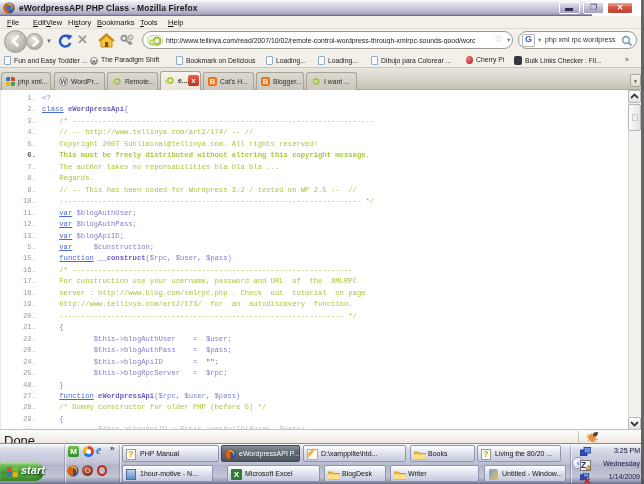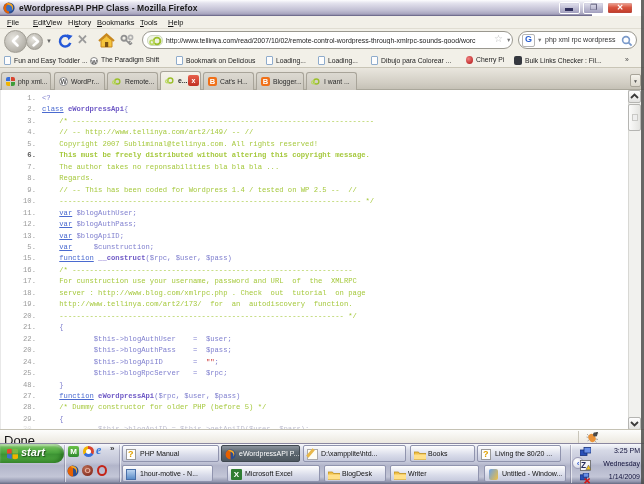--- a/index.html
+++ b/index.html
@@ -44,21 +44,21 @@
 
 #vscroll{left:628px;top:90px;width:13px;height:339px;background:#f1f1ee;border-left:1px solid #d8d8d4}
 .sbtn{left:628px;width:13px;height:13px;background:linear-gradient(#fefefe,#e2e2e0);border:1px solid #b5b5b2;border-radius:2px;color:#3a3a3a;font-size:7px;line-height:11px;text-align:center;font-weight:bold}
 #vthumb{left:628px;top:104px;width:13px;height:27px;background:linear-gradient(90deg,#fbfbfa,#e4e4e1);border:1px solid #b5b5b2;border-radius:2px}
 
 #statusbar{left:0;top:429px;width:644px;height:14px;background:linear-gradient(#fdfdfc,#ece9e0);border-top:1px solid #c5c2b4;font-size:13px;color:#111}
 
 #taskbar{left:0;top:443px;width:644px;height:41px;
  background:linear-gradient(#f8f9fc 0%,#d6d9e6 16%,#c2c5d7 46%,#b2b5ca 54%,#c3c6d7 82%,#9296ae 94%,#666a82 100%);
  border-top:1px solid #8a87a0}
-#startbtn{left:0;top:444px;width:64px;height:19px;border-radius:0 9px 9px 0;
+#startbtn{left:0;top:462px;width:44px;height:19px;border-radius:0 9px 9px 0;
  background:linear-gradient(#7fc963 0%,#4ba53e 45%,#3d9434 55%,#55b044 100%);
  box-shadow:inset -2px -2px 4px rgba(0,60,0,.45),inset 0 2px 2px rgba(255,255,255,.5)}
 #startbtn span{position:absolute;left:21px;top:2px;color:#fff;font-weight:bold;font-style:italic;font-size:11px;text-shadow:1px 1px 1px rgba(0,0,0,.5)}
 .tbtn{height:17px;border:1px solid #9094ae;border-radius:2px;background:linear-gradient(#fefefe,#d9dcea 60%,#c6cadd);
  font-size:7px;color:#111;white-space:nowrap;overflow:hidden}
 .tbtn .lbl{position:absolute;left:17px;top:4px}
 .tbtn.dark{background:linear-gradient(#8b939c,#5f6a73 40%,#4d575f);color:#fff;border-color:#3f4850}
 .qlsep{top:445px;width:1px;height:37px;background:rgba(90,90,120,.35);box-shadow:1px 0 0 rgba(255,255,255,.6)}
 #tray{left:570px;top:444px;width:74px;height:40px}
 .trayicon{left:10px;width:11px;height:11px}
@@ -188,26 +188,26 @@
       </svg>
     <span class="lbl" style="left:17px">I want ...</span>
     </div>
   <div class="abs" style="left:630px;top:6px;width:11px;height:13px;border:1px solid #a8a499;border-radius:2px;background:linear-gradient(#f5f3ec,#ddd9cf);font-size:5px;color:#555;text-align:center;line-height:13px">▼</div>
 </div>
 <div class="abs" id="content">
     <div id="code">
 <div class="ln" style="top:0.0px">1.</div><div class="cl" style="top:0.0px"><span class="vr">&lt;?</span></div>
 <div class="ln" style="top:11.46px">2.</div><div class="cl" style="top:11.46px"><span class="kw">class</span><span class="id"> eWordpressApi</span><span class="vr">{</span></div>
 <div class="ln" style="top:22.92px">3.</div><div class="cl" style="top:22.92px">    <span class="cm">/* ----------------------------------------------------------------------</span></div>
-<div class="ln" style="top:34.38px">4.</div><div class="cl" style="top:34.38px">    <span class="cm">// -- http://www.tellinya.com/art2/149/ -- //</span></div>
+<div class="ln" style="top:34.38px">4.</div><div class="cl" style="top:34.38px">    <span class="cm">// -- http://www.tellinya.com/art2/174/ -- //</span></div>
 <div class="ln" style="top:45.84px">5.</div><div class="cl" style="top:45.84px">    <span class="cm">Copyright 2007 5ubliminal@tellinya.com. All rights reserved!</span></div>
 <div class="ln" style="top:57.3px"><b style="color:#555">6.</b></div><div class="cl" style="top:57.3px">    <b><span class="cm">This must be freely distributed without altering this copyright message.</span></b></div>
 <div class="ln" style="top:68.76px">7.</div><div class="cl" style="top:68.76px">    <span class="cm">The author takes no reponsabilities bla bla bla ...</span></div>
 <div class="ln" style="top:80.22px">8.</div><div class="cl" style="top:80.22px">    <span class="cm">Regards.</span></div>
-<div class="ln" style="top:91.68px">9.</div><div class="cl" style="top:91.68px">    <span class="cm">// -- This has been coded for Wordpress 1.4 / tested on WP 2.5 --  //</span></div>
+<div class="ln" style="top:91.68px">9.</div><div class="cl" style="top:91.68px">    <span class="cm">// -- This has been coded for Wordpress 3.2 / tested on WP 2.5 --  //</span></div>
 <div class="ln" style="top:103.14px">10.</div><div class="cl" style="top:103.14px">    <span class="cm">---------------------------------------------------------------------- */</span></div>
 <div class="ln" style="top:114.6px">11.</div><div class="cl" style="top:114.6px">    <span class="kw">var</span><span class="vr"> $blogAuthUser;</span></div>
 <div class="ln" style="top:126.06px">12.</div><div class="cl" style="top:126.06px">    <span class="kw">var</span><span class="vr"> $blogAuthPass;</span></div>
 <div class="ln" style="top:137.52px">13.</div><div class="cl" style="top:137.52px">    <span class="kw">var</span><span class="vr"> $blogApiID;</span></div>
 <div class="ln" style="top:148.98px">5.</div><div class="cl" style="top:148.98px">    <span class="kw">var</span><span class="vr">     $cunstruction;</span></div>
 <div class="ln" style="top:160.44px">15.</div><div class="cl" style="top:160.44px">    <span class="kw">function</span><span class="id"> __construct</span><span class="vr">($rpc, $user, $pass)</span></div>
 <div class="ln" style="top:171.9px">16.</div><div class="cl" style="top:171.9px">    <span class="cm">/* -----------------------------------------------------------------</span></div>
 <div class="ln" style="top:183.36px">17.</div><div class="cl" style="top:183.36px">    <span class="cm">For cunstruction use your username, password and URL  of  the  XMLRPC</span></div>
 <div class="ln" style="top:194.82px">18.</div><div class="cl" style="top:194.82px">    <span class="cm">server : http://www.blog.com/xmlrpc.php . Check  out  tutorial  on page</span></div>
 <div class="ln" style="top:206.28px">19.</div><div class="cl" style="top:206.28px">    <span class="cm">http://www.tellinya.com/art2/173/  for  an  autodiscovery  function. </span></div>

